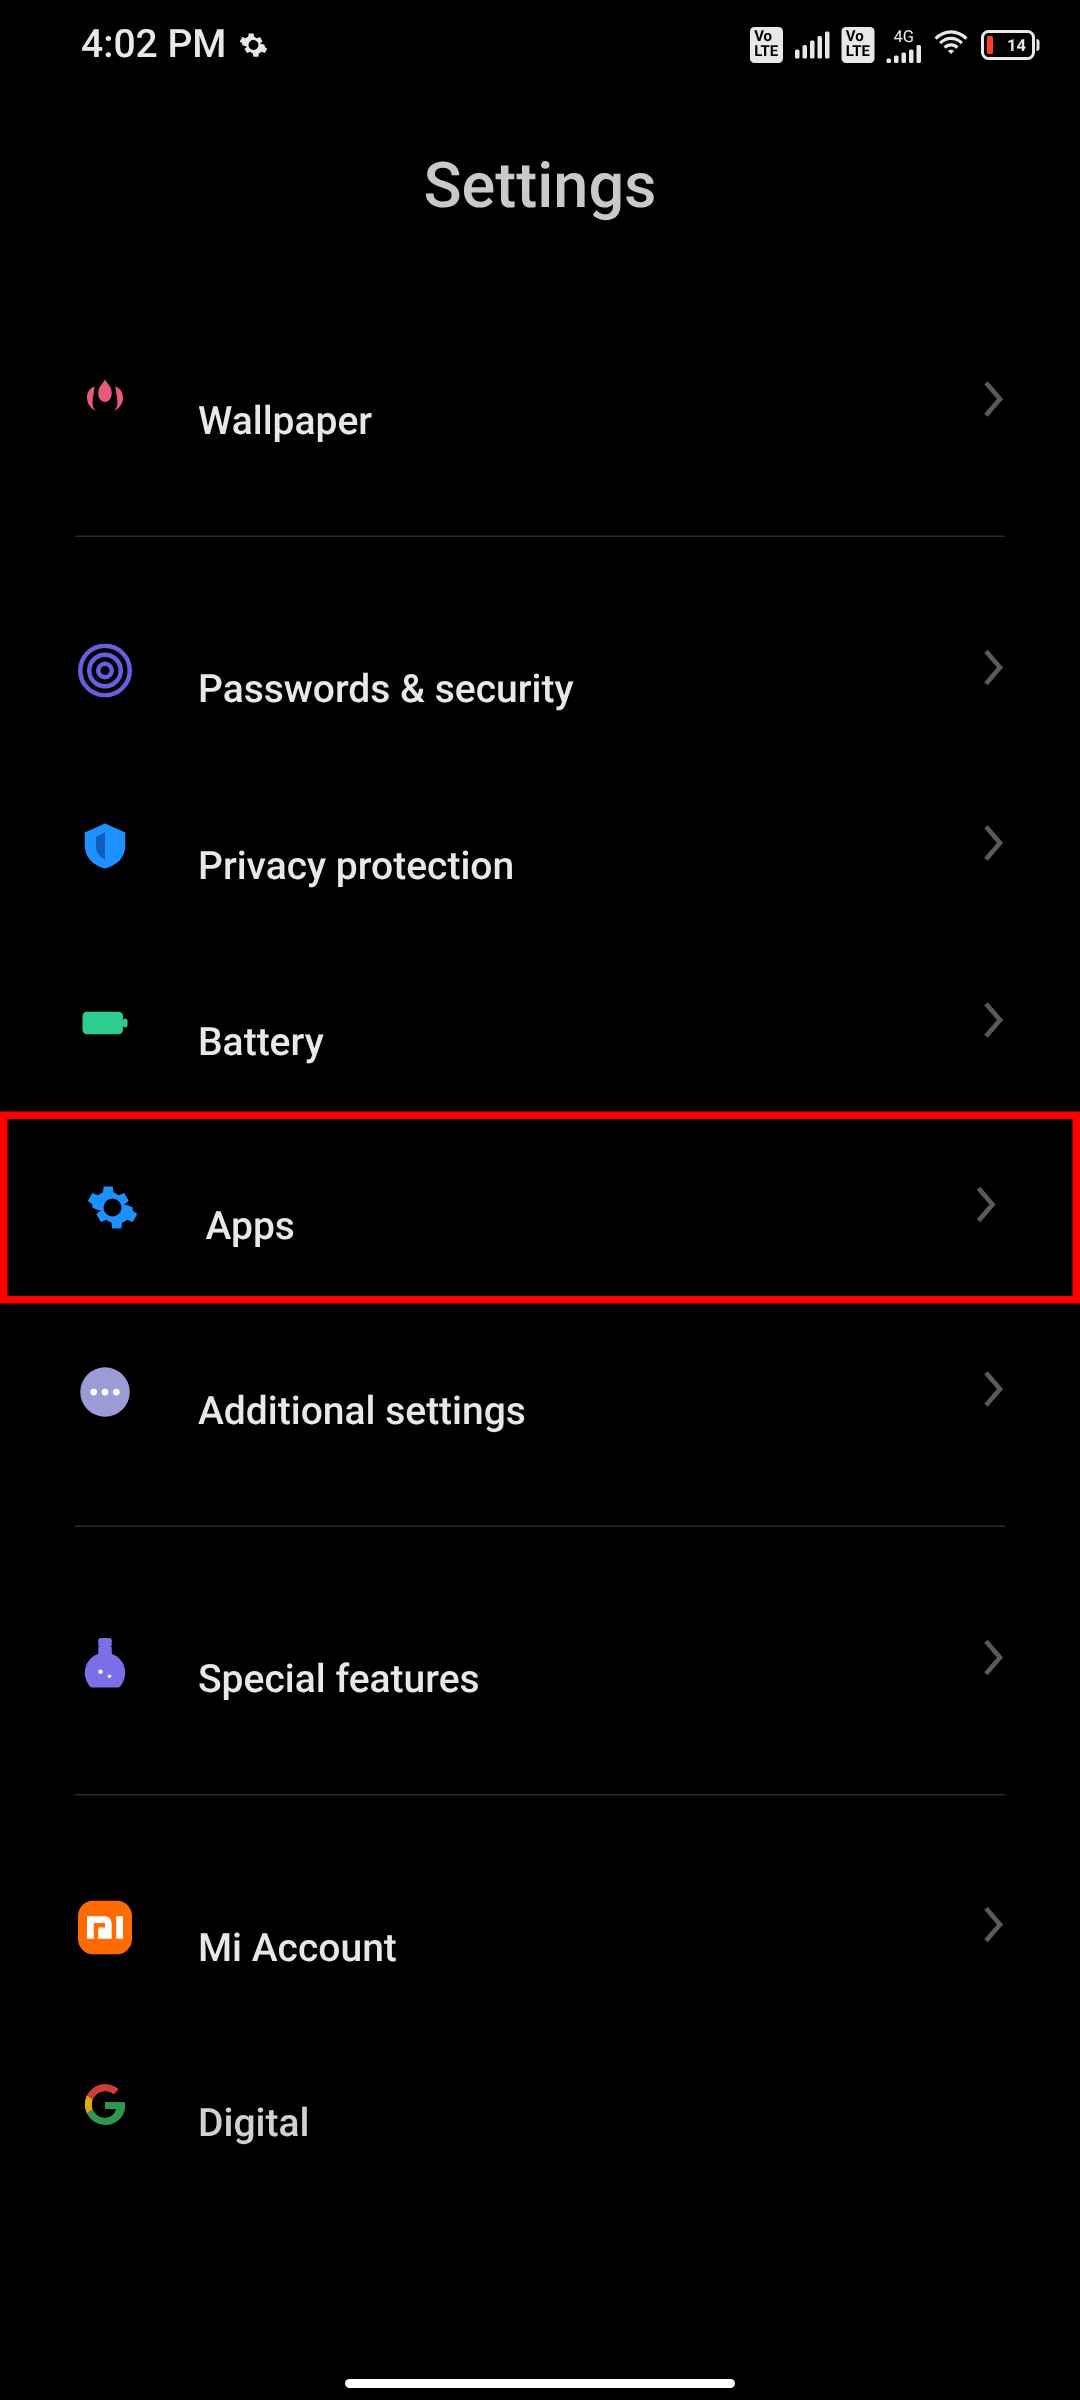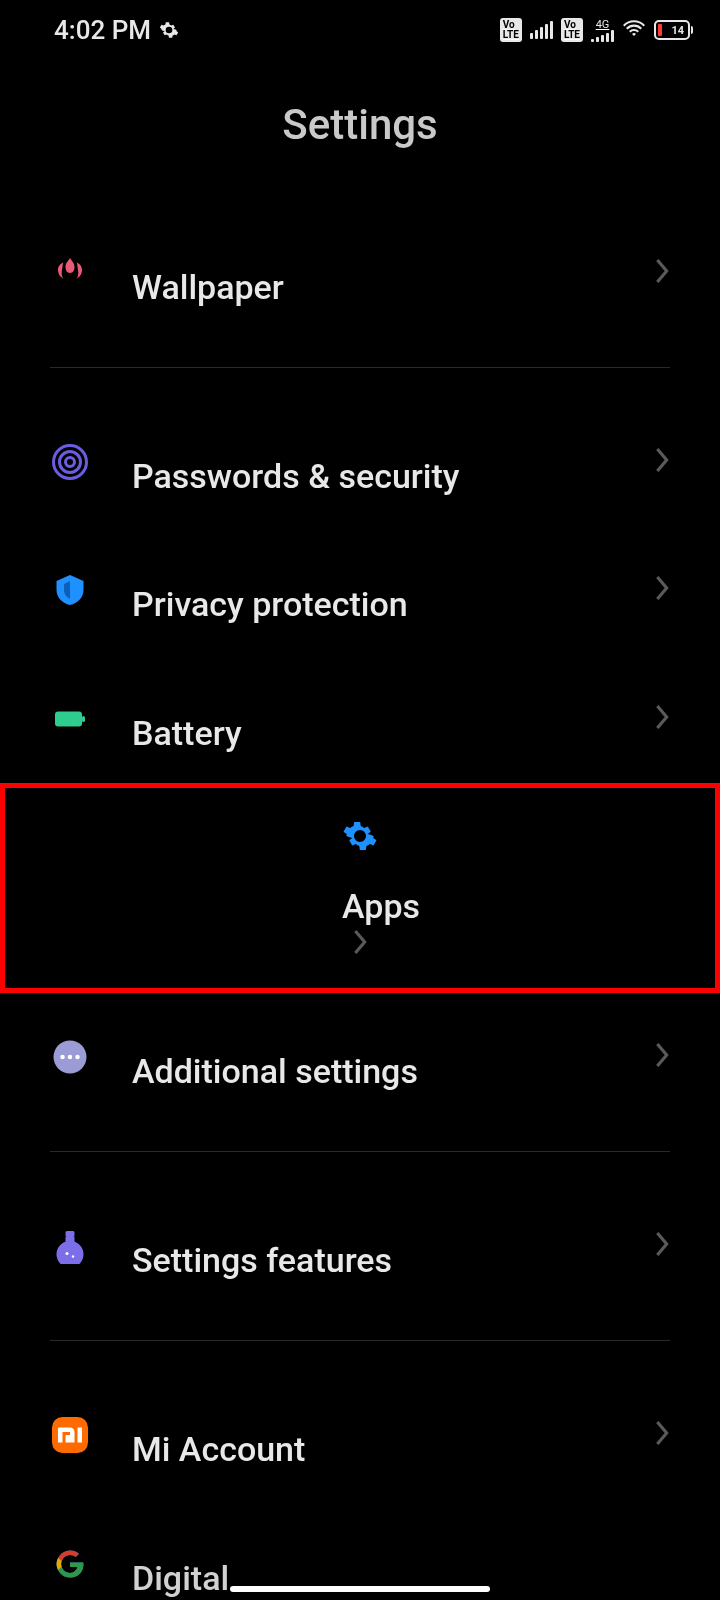--- a/index.html
+++ b/index.html
@@ -34,21 +34,20 @@
       color: #e8e8e8;
     }
     .status-gear {
       display: flex;
       align-items: center;
     }
     .status-right {
       display: flex;
       align-items: center;
       gap: 8px;
-      text-decoration: underline;
     }
     .volte-badge {
       background: #e8e8e8;
       color: #000;
       font-size: 10px;
       font-weight: bold;
       padding: 2px 3px;
       border-radius: 3px;
       line-height: 1;
     }
@@ -125,40 +124,39 @@
     }
     .item-icon {
       width: 40px;
       height: 40px;
       display: flex;
       align-items: center;
       justify-content: center;
       flex-shrink: 0;
     }
     .item-label {
-      font-size: 34px;
+      font-size: 26px;
       font-weight: 500;
       color: #e8e8e8;
       margin-left: 42px;
       flex: 1;
       line-height: 1.3;
       margin-top: 28px;
     }
     .chevron {
       color: #5a5a5a;
       flex-shrink: 0;
     }
     .divider {
       height: 1px;
       background: #2a2a2a;
       margin: 30px 50px;
     }
     .highlight-box {
       border: 5px solid #ff0000;
-      flex-direction: column;
     }
     .home-indicator {
       position: absolute;
       bottom: 8px;
       left: 50%;
       transform: translateX(-50%);
       width: 260px;
       height: 6px;
       background: #fff;
       border-radius: 3px;
@@ -316,21 +314,21 @@
 
   <div class="settings-item">
     <div class="item-icon">
       <svg width="36" height="36" viewBox="0 0 24 24" fill="#7b6ee8">
         <rect x="9" y="2" width="6" height="4" rx="1"></rect>
         <path d="M9 6v3a9 9 0 106 0V6H9z"></path>
         <circle cx="10" cy="17" r="1" fill="#fff"></circle>
         <circle cx="14" cy="19" r="0.8" fill="#fff"></circle>
       </svg>
     </div>
-    <span class="item-label">Settings features</span>
+    <span class="item-label">Special features</span>
     <span class="chevron">
       <svg width="16" height="28" viewBox="0 0 10 18" fill="none" stroke="#5a5a5a" stroke-width="2">
           <path d="M2 2l6 7-6 7"></path>
         </svg>
     </span>
   </div>
 
   <div class="divider"></div>
 
   <div class="settings-item">

